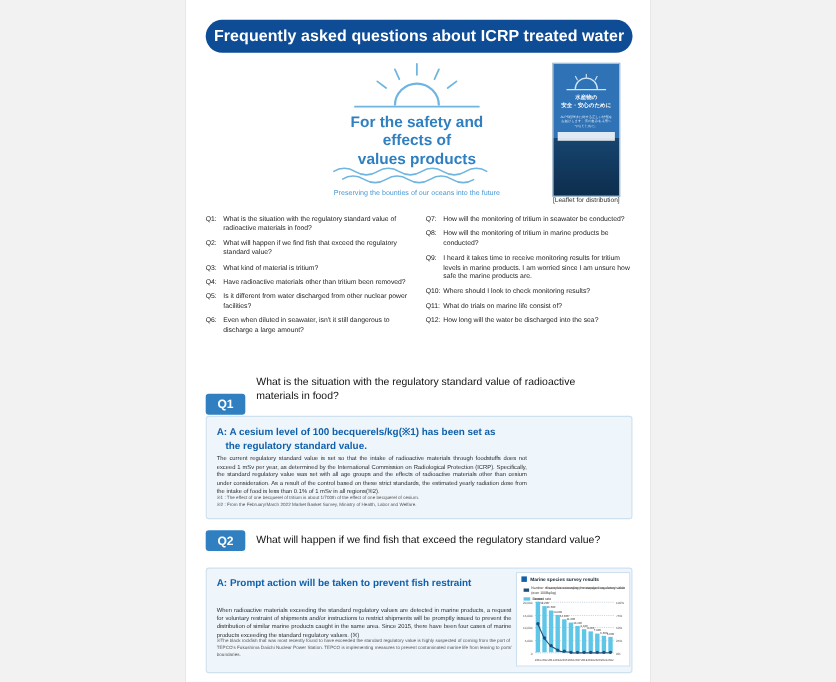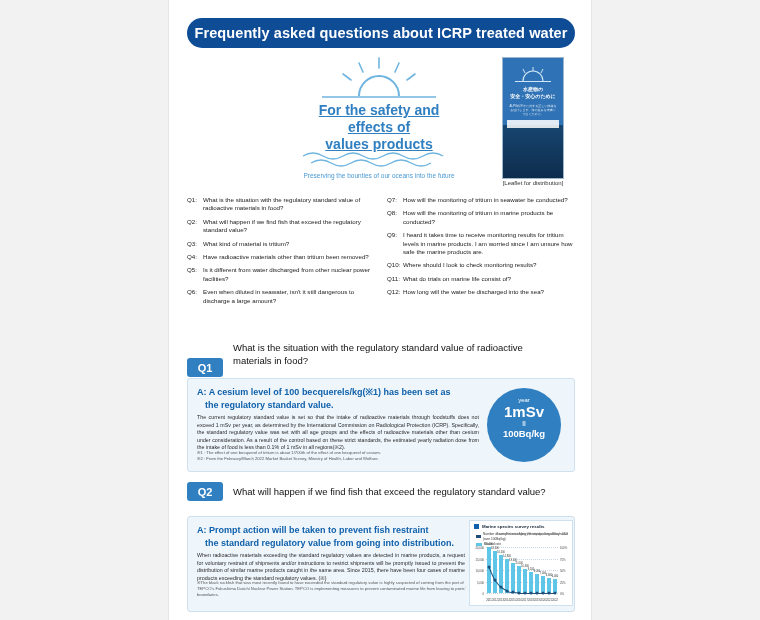--- a/index.html
+++ b/index.html
@@ -51,21 +51,20 @@
     position: relative;
     width: 200px; height: 44px;
   }
   .hero .sun svg { display: block; margin: 0 auto; }
   .hero-title {
     color: #2f7fc1;
     font-size: 14px;
     font-weight: bold;
     line-height: 17px;
     margin-top: 2px;
-    text-decoration: underline;
   }
   .hero-sub {
     color: #4a9ad4;
     font-size: 6.5px;
     margin-top: 19px;
   }
   .waves { position: absolute; left: 22px; top: 94px; }
 
   
   .leaflet {
@@ -345,34 +344,27 @@
     <div class="ans-head" style="left:28px; top:386px; width:290px;">
       <div>A: A cesium level of 100 becquerels/kg(※1) has been set as</div>
       <div style="padding-left:8px;">the regulatory standard value.</div>
     </div>
     <div class="ans-body" style="left:28px; top:414px; width:282px;">The current regulatory standard value is set so that the intake of radioactive materials through foodstuffs does not exceed 1 mSv per year, as determined by the International Commission on Radiological Protection (ICRP). Specifically, the standard regulatory value was set with all age groups and the effects of radioactive materials other than cesium under consideration. As a result of the control based on these strict standards, the estimated yearly radiation dose from the intake of food is less than 0.1% of 1 mSv in all regions(※2).</div>
     <div class="ans-note" style="left:28px; top:450px; width:300px;">
       <div>※1 : The effect of one becquerel of tritium is about 1/700th of the effect of one becquerel of cesium.</div>
       <div>※2 : From the February/March 2022 Market Basket Survey, Ministry of Health, Labor and Welfare.</div>
     </div>
 
-    <div class="circle" style="left:318px; top:388px;">
-      <div class="c-year">year</div>
-      <div class="c-main">1mSv</div>
-      <div class="c-eq">ll</div>
-      <div class="c-sub">100Bq/kg</div>
-    </div>
 
     <div class="qbadge" style="left:18px; top:482px;">Q2</div>
     <div class="qtext" style="left:64px; top:485px; width:330px;">What will happen if we find fish that exceed the regulatory standard value?</div>
 
     <div class="answer-box" style="left:18px; top:516px; width:388px; height:96px;"></div>
     <div class="ans-head" style="left:28px; top:524px; width:290px;">
       <div>A: Prompt action will be taken to prevent fish restraint</div>
-      <div style="padding-left:8px;">the standard regulatory value from going into distribution.</div>
     </div>
     <div class="ans-body" style="left:28px; top:552px; width:268px;">When radioactive materials exceeding the standard regulatory values are detected in marine products, a request for voluntary restraint of shipments and/or instructions to restrict shipments will be promptly issued to prevent the distribution of similar marine products caught in the same area. Since 2015, there have been four cases of marine products exceeding the standard regulatory values. (※)</div>
     <div class="ans-note" style="left:28px; top:580px; width:270px;">※The black rockfish that was most recently found to have exceeded the standard regulatory value is highly suspected of coming from the port of TEPCO's Fukushima Daiichi Nuclear Power Station. TEPCO is implementing measures to prevent contaminated marine life from leaving to ports' boundaries.</div>
 
     <div class="chart-box" style="left:300px; top:520px; width:104px; height:86px;">
       <div class="chart-title">
         <span class="swatch"></span>
         <span>Marine species survey results</span>
       </div>
       <div class="legend">

